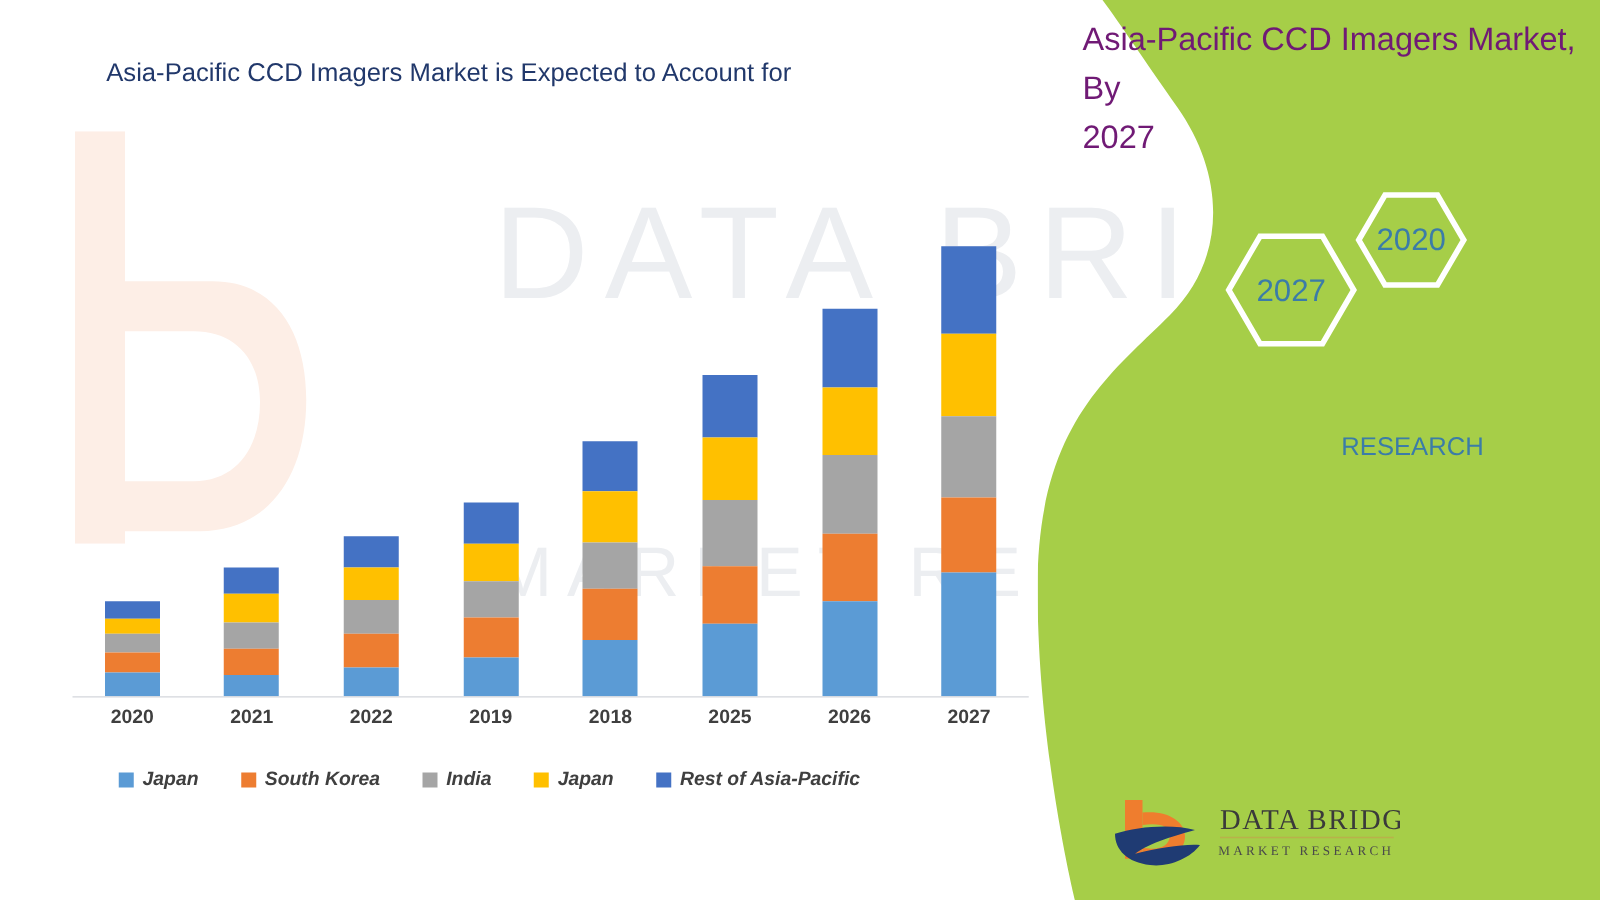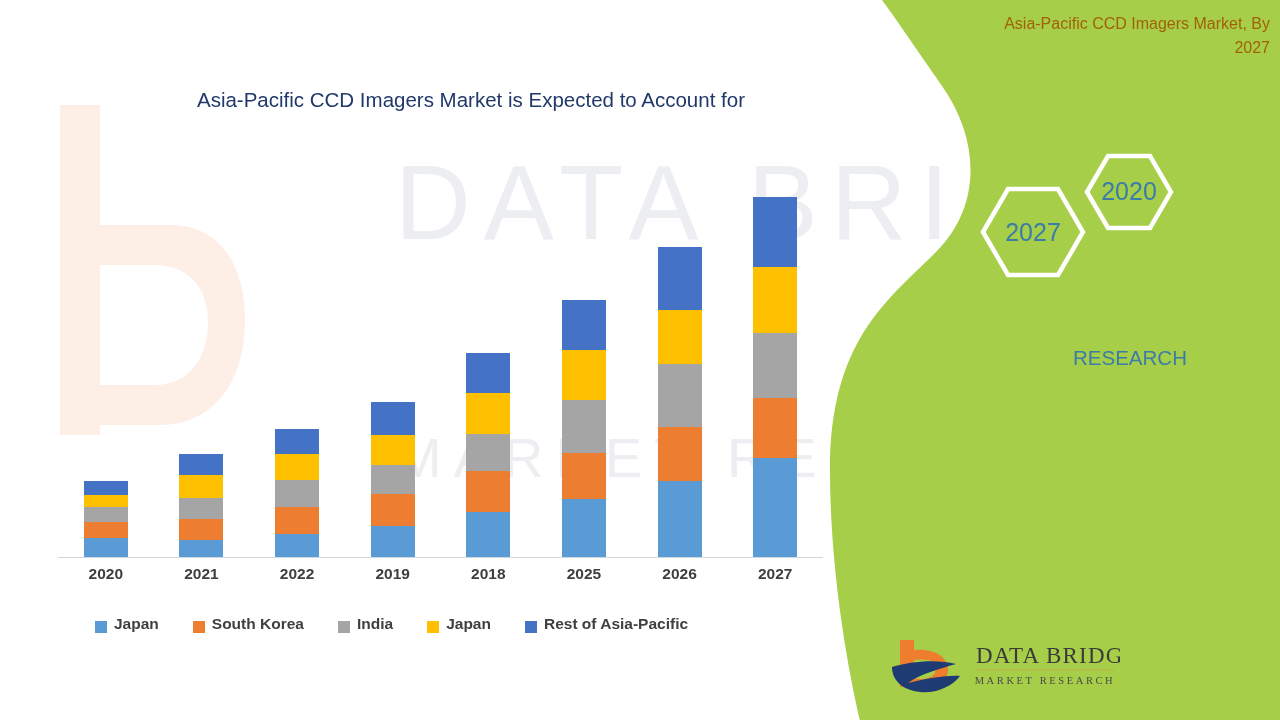--- a/index.html
+++ b/index.html
@@ -36,24 +36,23 @@
     font-size: 105px; letter-spacing: 13px; color: #eceef1;
     line-height: 1.0; font-weight: 400; white-space: nowrap;
   }
   .wm-line2 {
     font-size: 56px; letter-spacing: 12px; color: #eceef1;
     line-height: 1.0; margin-top: 175px; white-space: nowrap;
   }
 
   .chart-title {
     position: absolute; left: 85px; top: 42px; width: 660px;
-    text-align: right;
+    text-align: left;
     font-size: 20.5px; line-height: 1.62;
     color: #21386b;
-    margin-top: 41px;
   }
 
   
   .plot {
     position: absolute; left: 58px; top: 140px; width: 765px; height: 418px;
   }
   .axis-line {
     position: absolute; left: 0; bottom: 0; width: 765px; height: 1px;
     background: #d3d6dc;
   }
@@ -77,35 +76,35 @@
   .xlabel {
     width: 95.6px; text-align: center;
     font-size: 15.5px; font-weight: bold; color: #3f3f3f;
   }
 
   
   .legend {
     position: absolute; left: 95px; top: 615px; width: 700px;
     display: flex; align-items: center;
   }
-  .legend-item { display: flex; align-items: flex-end; margin-right: 34px; }
+  .legend-item { display: flex; align-items: center; margin-right: 34px; font-style: italic; }
   .legend-swatch { width: 12px; height: 12px; margin-right: 7px; }
   .legend-label { font-size: 15.5px; font-weight: bold; color: #3f3f3f; white-space: nowrap; }
 
   
   .right-panel {
     position: absolute; left: 830px; top: 0; width: 450px; height: 720px;
     overflow: hidden;
   }
   .green-shape { position: absolute; left: 0; top: 0; width: 450px; height: 720px; }
 
   .right-title {
     position: absolute; left: 866px; top: 12px; width: 404px;
-    text-align: right; color: #a16207;
-    font-size: 16px; line-height: 1.5;
+    text-align: left; color: #701a75;
+    font-size: 26px; line-height: 1.5;
   }
 
   .hexes { position: absolute; left: 975px; top: 148px; width: 210px; height: 145px; }
 
   .brand-text {
     position: absolute; left: 970px; top: 310px; width: 320px;
     text-align: center; color: #3b7ca8;
     font-size: 20.5px; line-height: 1.58;
   }
 

